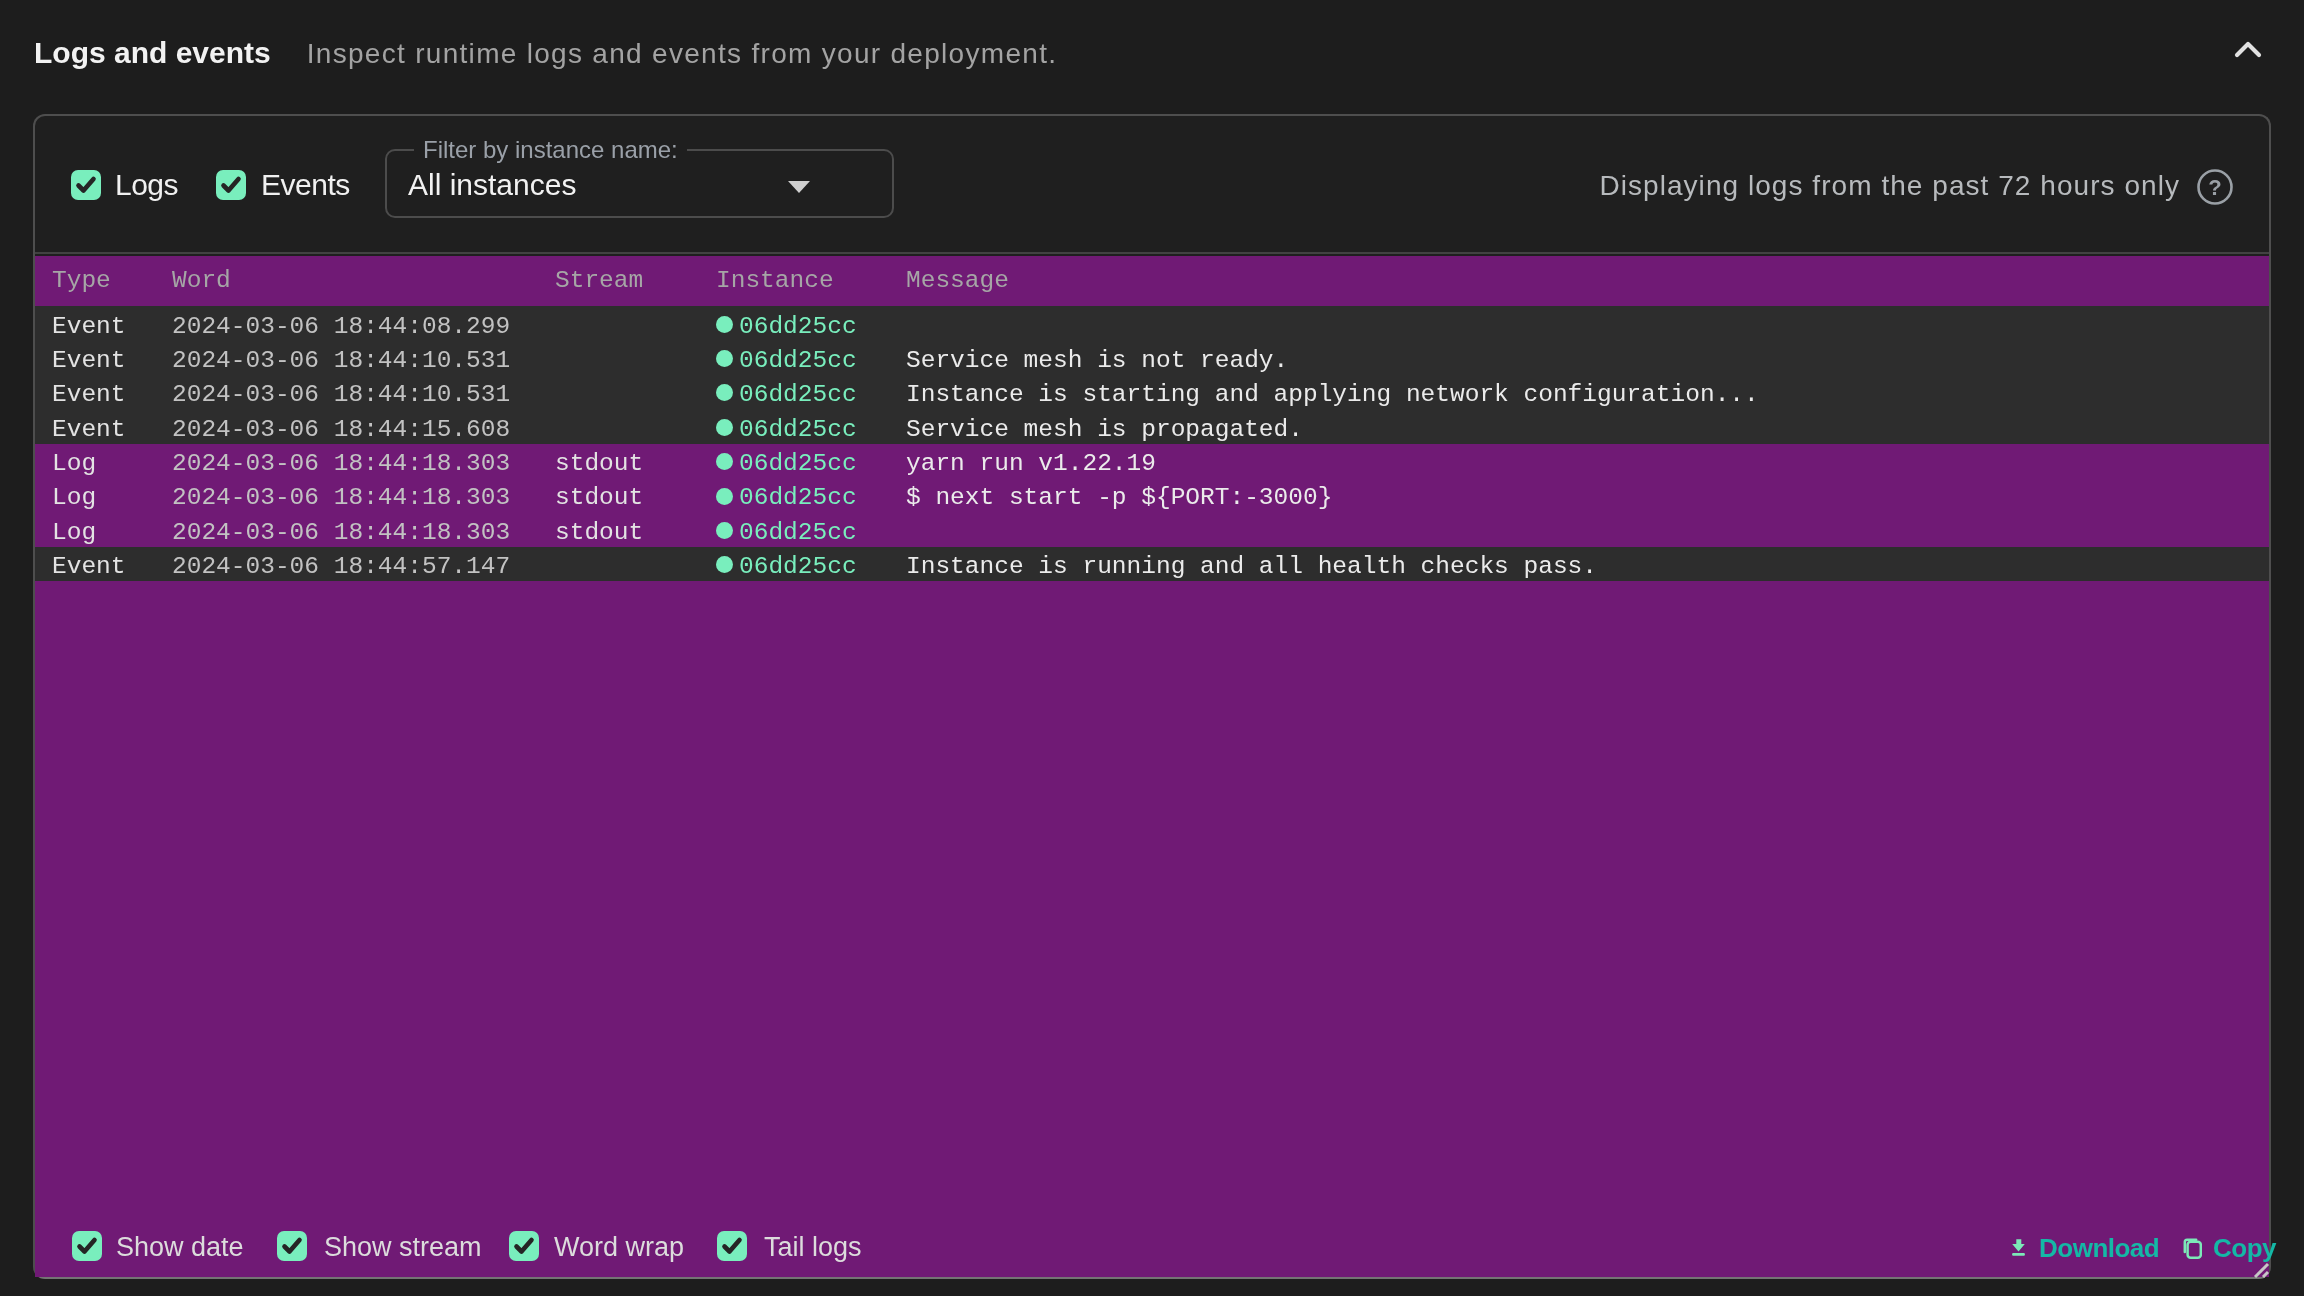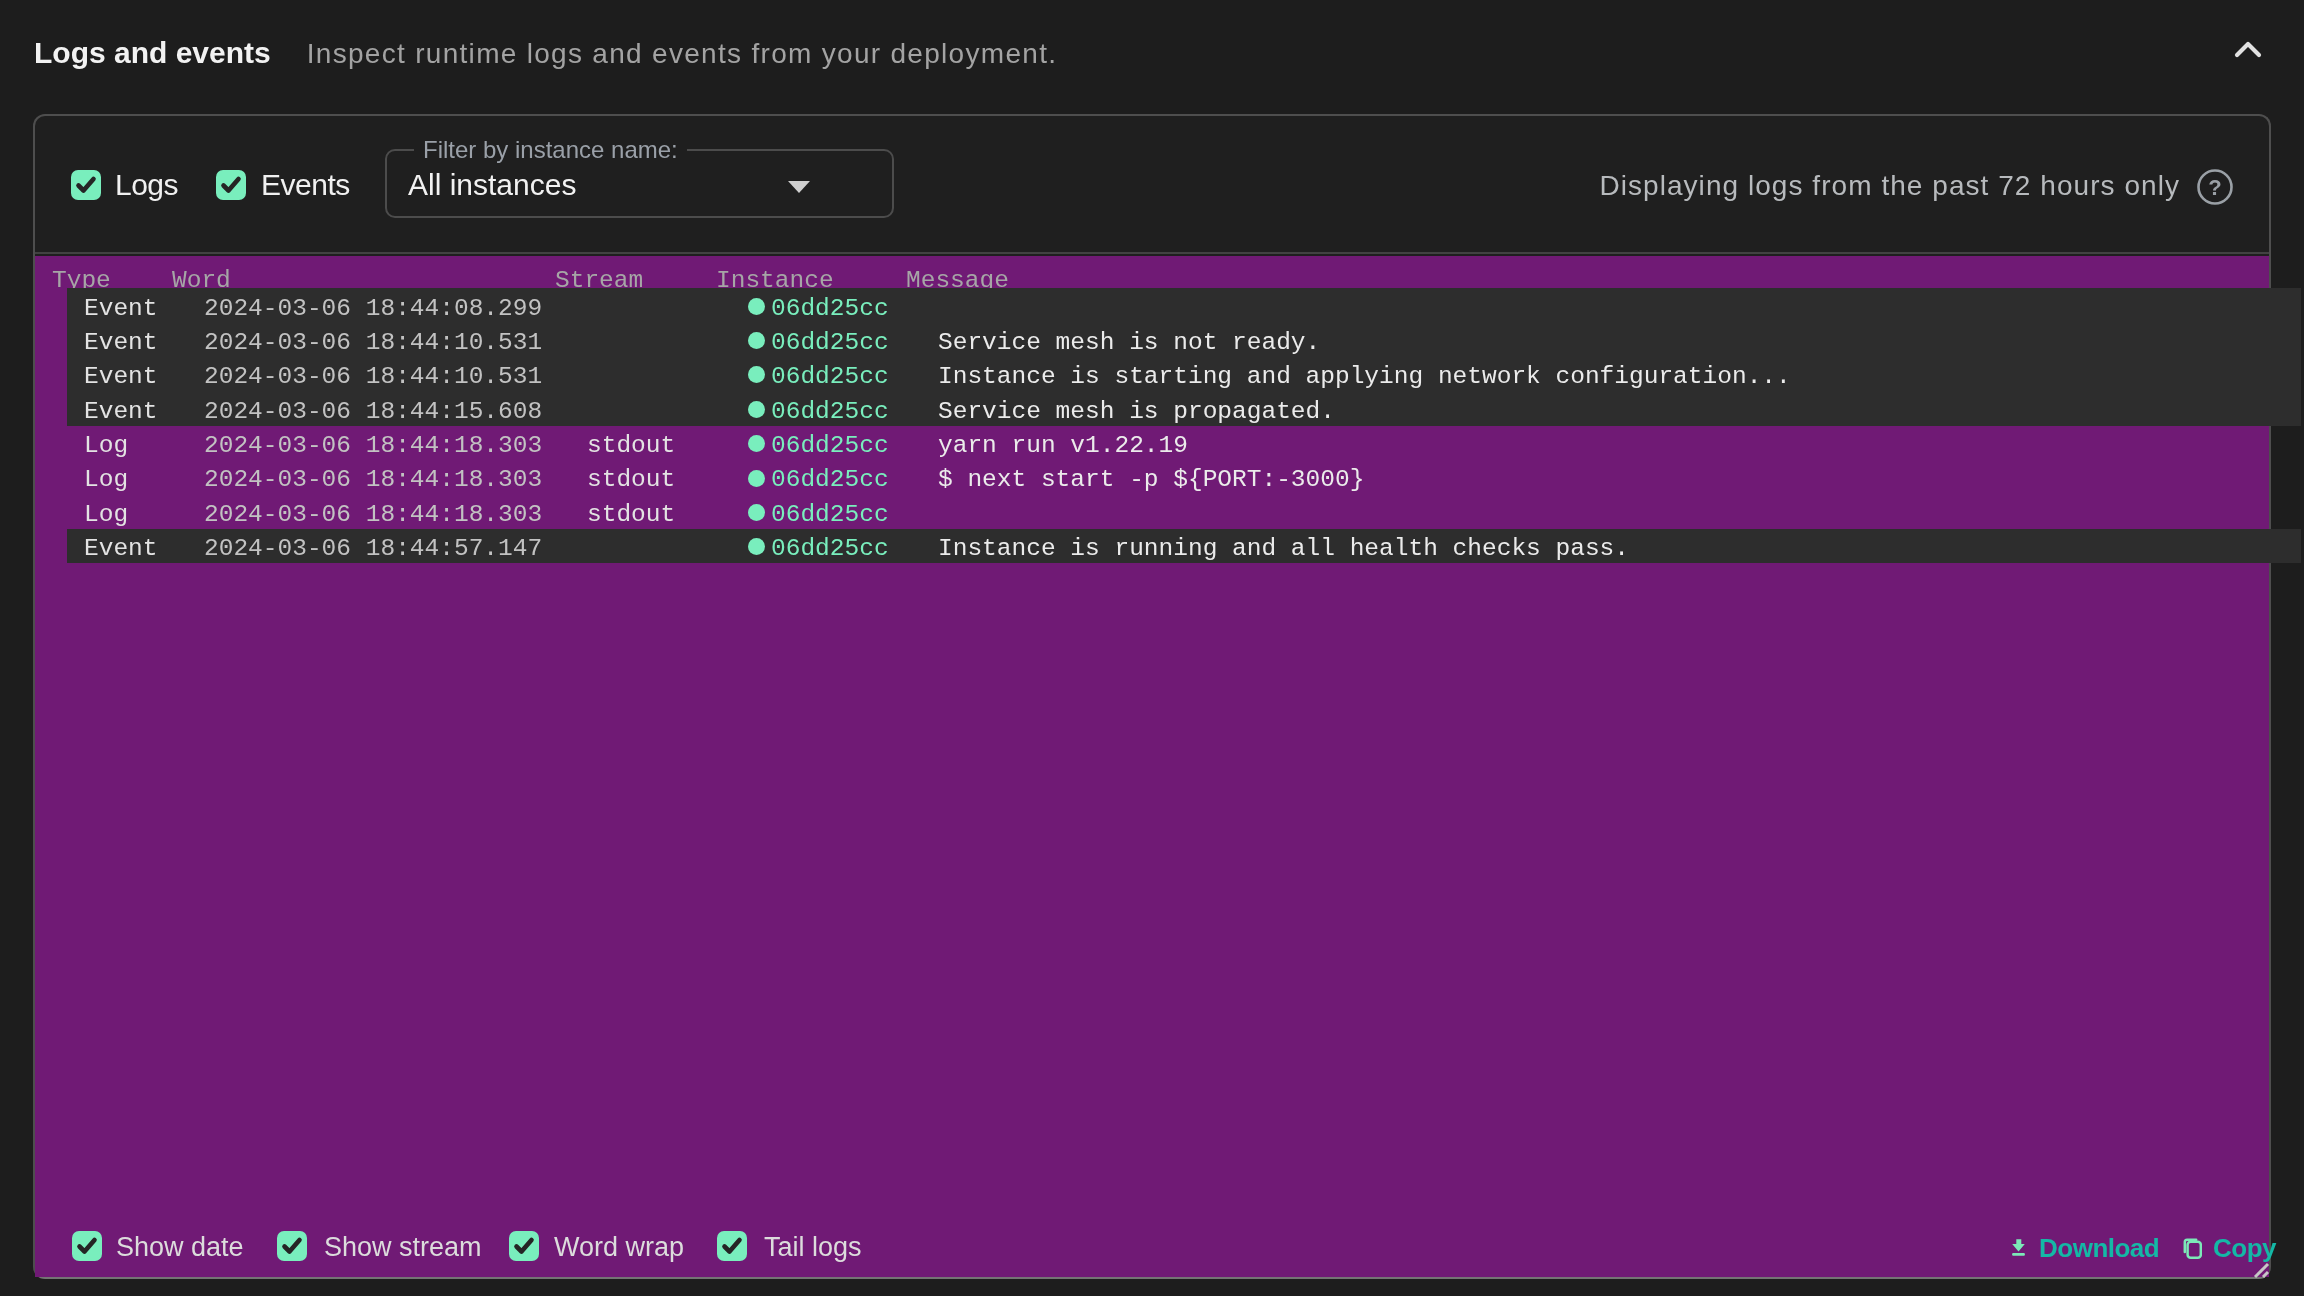--- a/index.html
+++ b/index.html
@@ -29,21 +29,21 @@
   .fsval { position:absolute; left:21px; top:17px; font-size:30px; font-weight:500; color:#f2f2f2; }
   .fsarrow { position:absolute; left:401px; top:30px; width:0; height:0;
     border-left:11px solid transparent; border-right:11px solid transparent;
     border-top:12px solid #cfcfcf; }
   .disp { position:absolute; right:89px; top:55px; font-size:28px; color:#b7babd; line-height:30px; letter-spacing:1.05px; }
   .help { position:absolute; left:2161px; top:52px; }
 
   .logarea { position:absolute; left:0; top:140px; width:100%; height:1021px;
     background:#701a75; font-family:"Liberation Mono", monospace; font-size:24.5px; }
   .thead { position:absolute; top:0; left:0; width:100%; height:50px; color:#a6a6a6; }
-  .rows { position:absolute; top:32px; left:0; width:100%;margin-left:32px; }
+  .rows { position:absolute; top:50px; left:0; width:100%; }
   .rows .c { top:3.5px; }
   .rows .dot { top:9.7px; }
   .row { position:relative; width:100%; height:34.4px; }
   .row.ev { background:#2d2d2d; }
   .c { position:absolute; line-height:34.4px; white-space:pre; }
   .c.t { left:17px; color:#e3e3e3; }
   .c.d { left:137px; color:#c2c2c2; }
   .c.s { left:520px; color:#e3e3e3; }
   .c.i { left:704px; color:#79eebd; }
   .c.m { left:871px; color:#ebebeb; }

